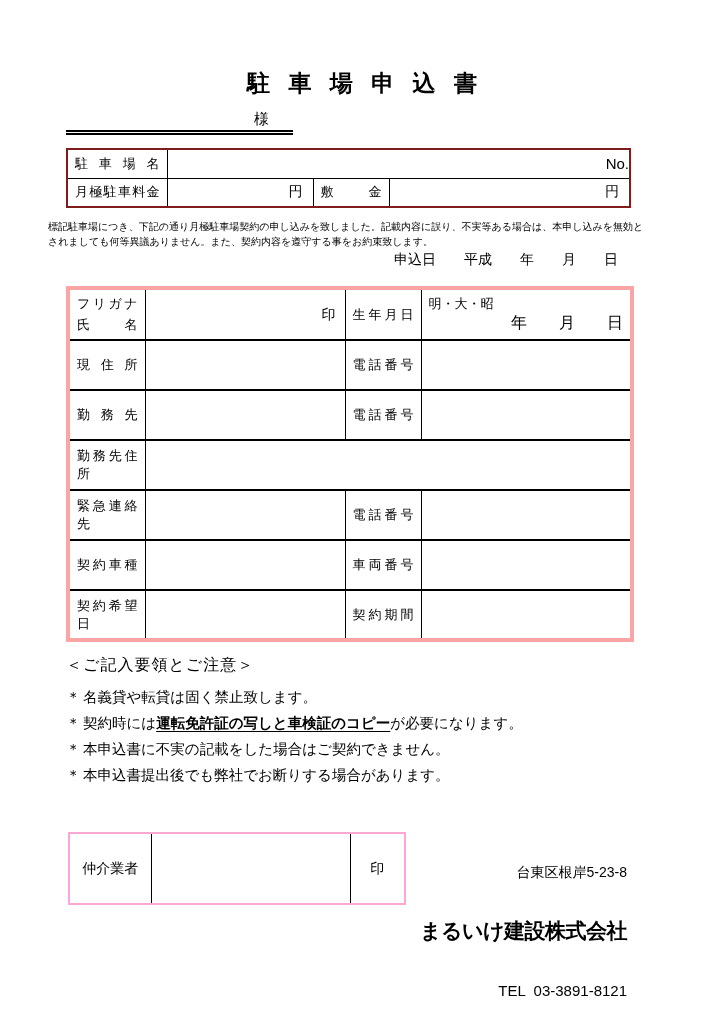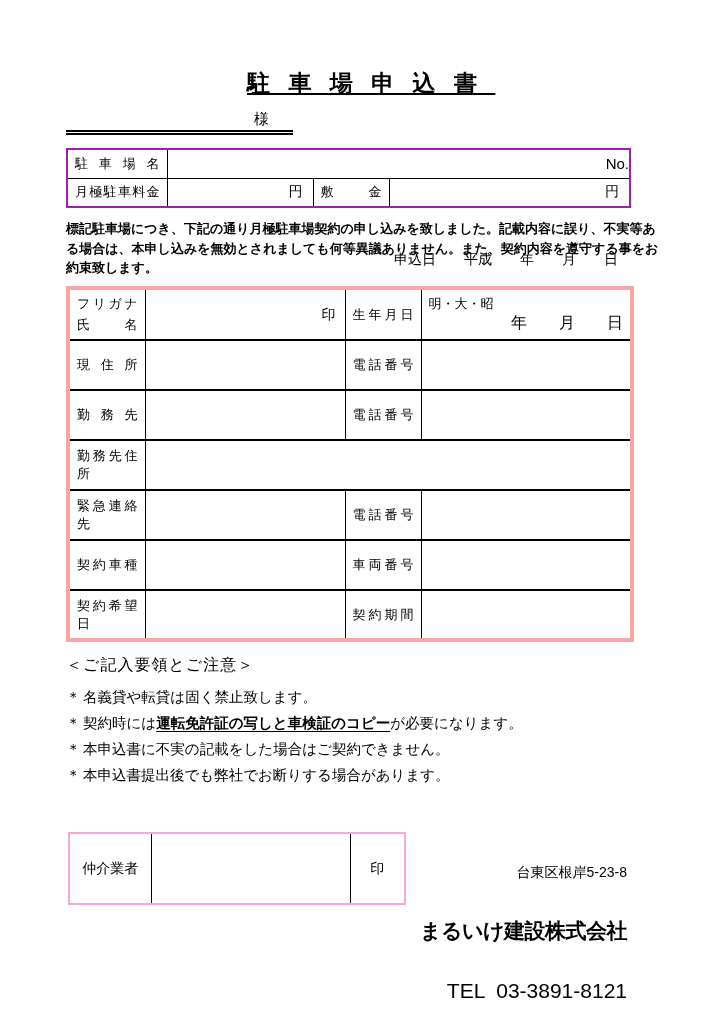--- a/index.html
+++ b/index.html
@@ -10,47 +10,47 @@
     font-family: "Liberation Sans", "DejaVu Sans", sans-serif;
     color: #000;
     overflow: hidden;
   }
 
   
   .doc-title {
     position: absolute; top: 68px; left: 0; width: 724px;
     text-align: center;
     font-size: 23px; font-weight: bold;
-    letter-spacing: 0.8em; text-indent: 0.8em; text-decoration: underline;
+    letter-spacing: 0.8em; text-indent: 0.8em;
   }
 
   
   .sama-line {
     position: absolute; left: 66px; top: 106px;
     width: 227px; height: 29px;
     border-bottom: 5px double #000;
     text-align: right; padding-right: 24px;
     font-size: 15px; line-height: 26px;
   }
 
   
   table { border-collapse: collapse; table-layout: fixed; }
   td { border: 1px solid #000; font-size: 13px; vertical-align: middle; overflow: hidden; }
   .jl { text-align: justify; text-align-last: justify; padding: 0 7px; }
 
   
-  .fee-table { position: absolute; left: 66px; top: 148px; width: 563px; border: 2px solid #a21caf; }
+  .fee-table { position: absolute; left: 66px; top: 148px; width: 563px; border: 2px solid #7f1d1d; }
   .fee-table td { height: 29px; }
   .fee-table .center { text-align: right; font-size: 15px; }
   .fee-table .yen { text-align: right; padding-right: 10px; font-size: 14px; }
 
   
   .declaration {
-    position: absolute; left: 66px; top: 219px; width: 596px;
-    font-size: 13px; line-height: 1.5; font-weight: bold;
+    position: absolute; left: 48px; top: 219px; width: 596px;
+    font-size: 10px; line-height: 1.5;
   }
   .date-line {
     position: absolute; left: 300px; top: 251px; width: 318px;
     text-align: right; font-size: 14px;
   }
 
   
   .app-table { position: absolute; left: 66px; top: 286px; width: 564px; border: 4px solid #fca5a5; }
   .app-table td { border-width: 2px 1px; }
   .app-table td { height: 50px; }
@@ -73,21 +73,21 @@
   .agent-table { position: absolute; left: 68px; top: 832px; width: 336px; border: 2px solid #f9a8d4; }
   .agent-table td { height: 71px; font-size: 14px; text-align: center; }
 
   
   .company {
     position: absolute; right: 97px; top: 827px;
     text-align: right; white-space: pre;
   }
   .company-address { font-size: 14px; line-height: 19px; }
   .company-name { font-size: 21px; font-weight: 900; line-height: 26px; letter-spacing: -0.5px; }
-  .company-tel, .company-fax { font-size: 21px; line-height: 22px; }
+  .company-tel, .company-fax { font-size: 15px; line-height: 22px; }
 </style>
 </head>
 <body>
 
 <div class="doc-title">駐車場申込書</div>
 
 <div class="sama-line">
   <span>様</span>
 </div>
 

